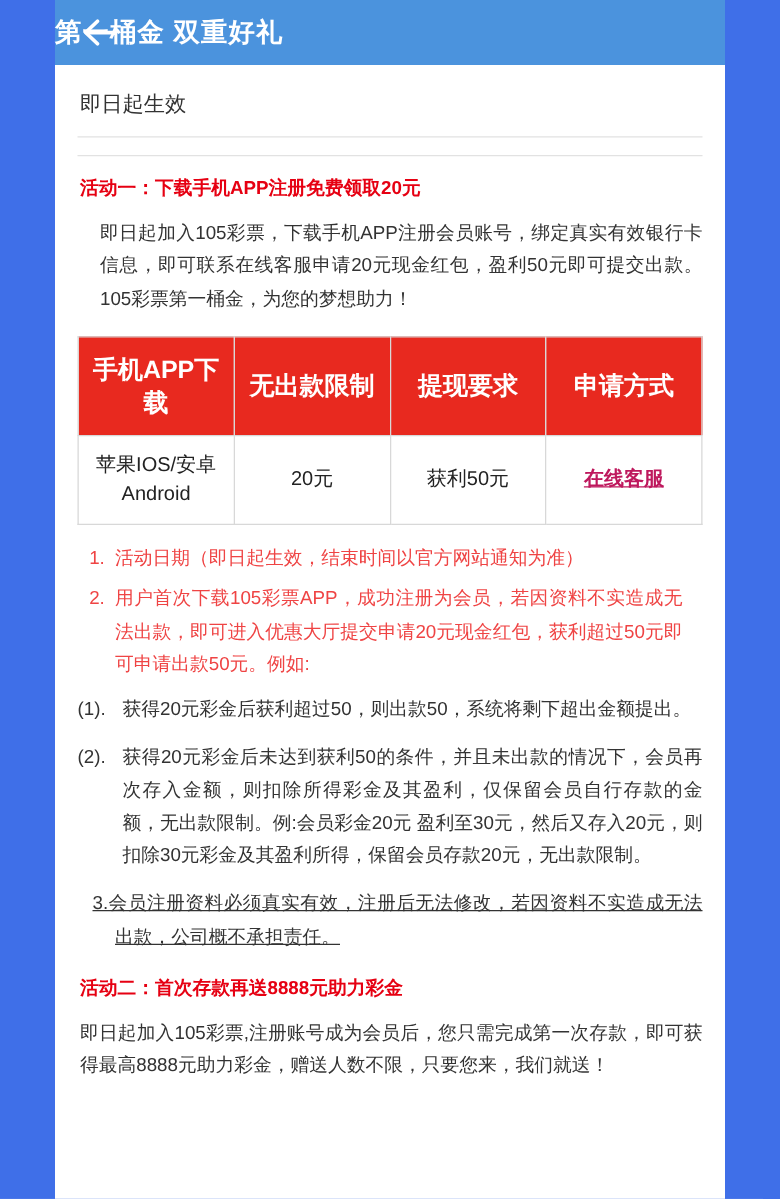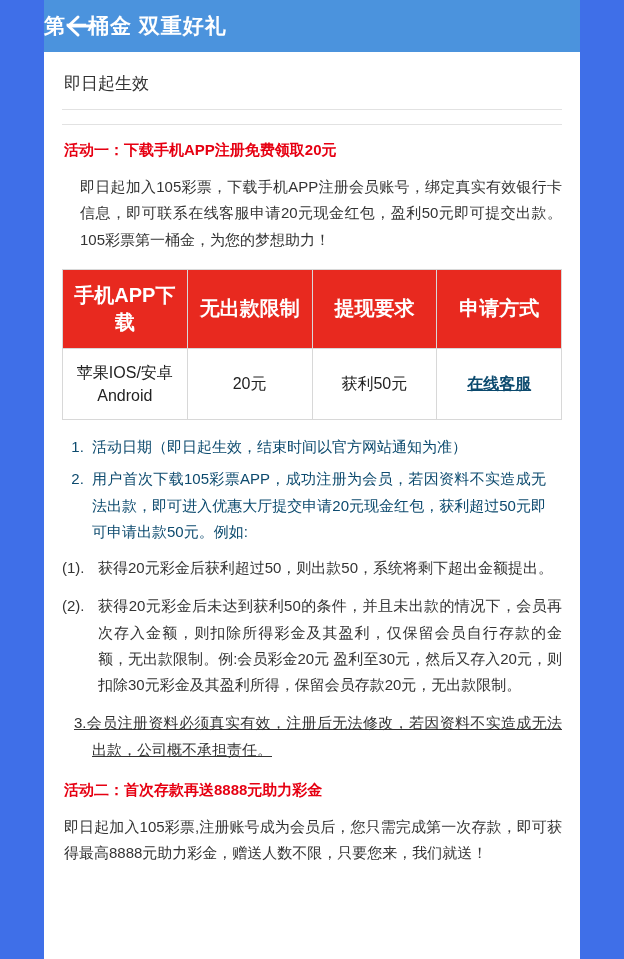--- a/index.html
+++ b/index.html
@@ -119,31 +119,31 @@
   table.promo td {
     border: 1px solid #d8d8d8;
     padding: 12px 4px;
     text-align: center;
     font-size: 16px;
     color: #222222;
     line-height: 1.45;
     background: #ffffff;
   }
   table.promo td.link-cell a {
-    color: #0c4a6e;
+    color: #be185d;
     font-weight: bold;
     text-decoration: underline;
     font-size: 16px;
   }
 
   ol.numlist {
     margin: 0 16px 6px 0;
     padding-left: 26px;
     font-size: 15px;
-    color: #0c4a6e;
+    color: #ef4444;
   }
   ol.numlist > li {
     line-height: 1.75;
     margin-bottom: 6px;
     text-align: justify;
     padding-left: 4px;
   }
   .sublist {
     list-style: none;
     margin: 10px 0 6px 0;

